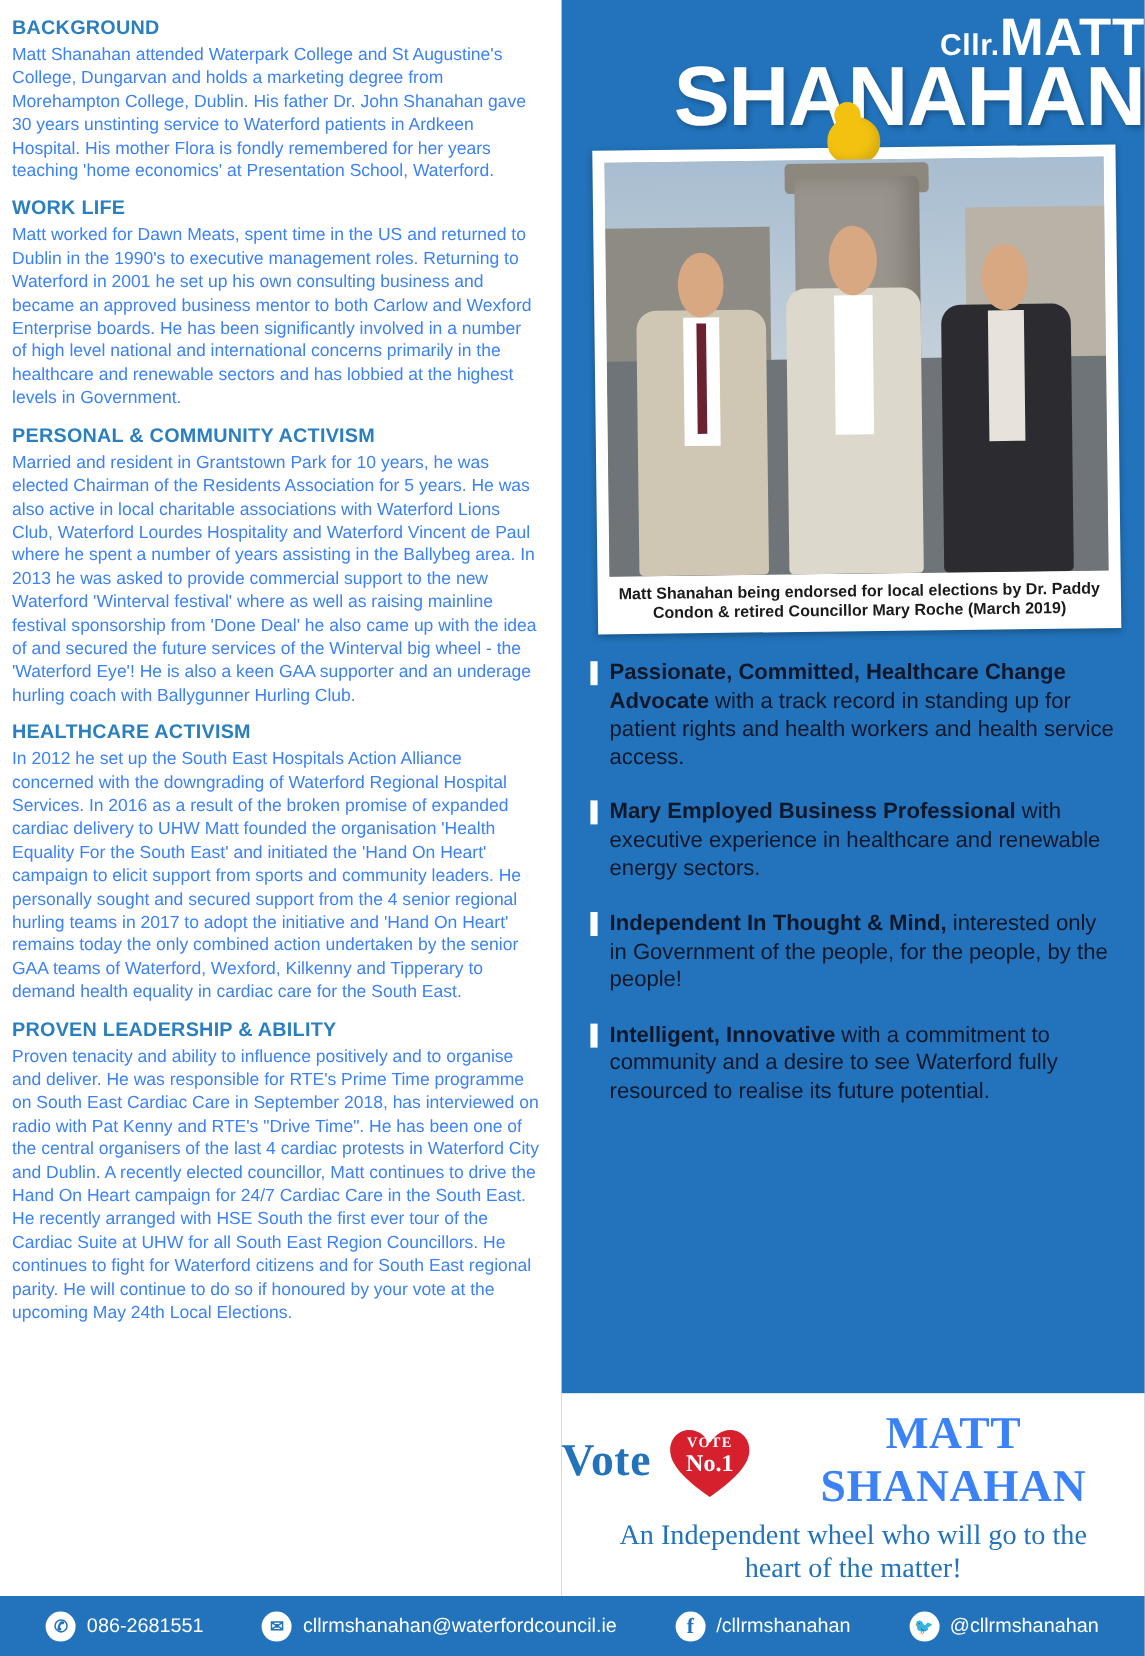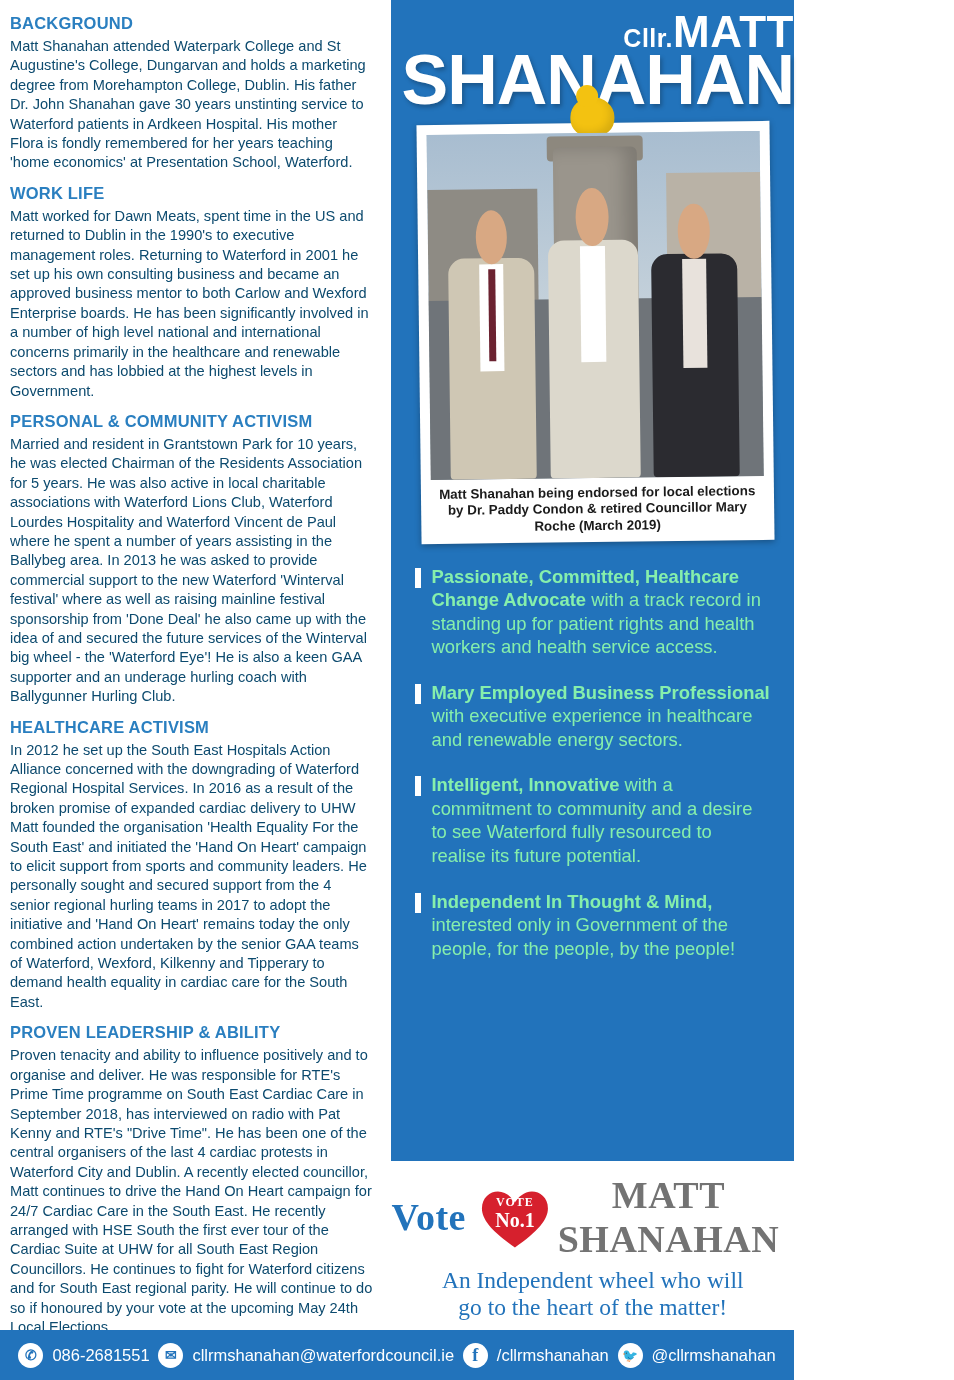--- a/index.html
+++ b/index.html
@@ -8,21 +8,21 @@
     background: #ffffff;
   }
   body {
     width: 954px;
     height: 1380px;
     font-family: "Liberation Sans", sans-serif;
     overflow: hidden;
     position: relative;
   }
   .page {
-    width: 794px;
+    width: 954px;
     height: 1380px;
     position: relative;
     background: #ffffff;
     display: flex;
     flex-direction: column;
   }
   .body-area {
     display: flex;
     flex-direction: row;
     height: 1330px;
@@ -43,21 +43,21 @@
     letter-spacing: 0.2px;
     color: #2a7fc0;
     margin: 0 0 4px 0;
     font-weight: bold;
     text-transform: uppercase;
   }
   .section p {
     margin: 0;
     font-size: 14.6px;
     line-height: 1.33;
-    color: #0c4a6e;
+    color: #3b82f6;
     text-align: left;
   }
   
   .right-col {
     width: 486px;
     background: #2273bb;
     position: relative;
     box-sizing: border-box;
     display: flex;
     flex-direction: column;
@@ -154,21 +154,21 @@
     width: 6px;
     min-width: 6px;
     background: #ffffff;
     margin-top: 3px;
     height: 20px;
   }
   .bullet p {
     margin: 0;
     font-size: 18.4px;
     line-height: 1.28;
-    color: #86efac;
+    color: #0f172a;
   }
   .bullet p b { font-weight: bold; }
   
   .vote-strip {
     background: #ffffff;
     padding: 12px 0 8px 0;
     text-align: center;
     margin-top: auto;
     font-family: Liberation Serif, serif;
   }
@@ -203,21 +203,21 @@
     text-align: center;
     color: #ffffff;
     font-weight: bold;
     line-height: 1.0;
   }
   .heart .h-vote { font-size: 12px; letter-spacing: 1px; display:block; }
   .heart .h-no { font-size: 20px; display:block; margin-top:2px; }
   .vote-name {
     font-size: 38px;
     font-weight: bold;
-    color: #737373;
+    color: #3b82f6;
     letter-spacing: 0.5px;
   }
   .vote-sub {
     font-size: 23.5px;
     color: #2273bb;
     line-height: 1.18;
     margin-top: 6px;
     padding: 0 40px;
   }
   
@@ -320,26 +320,26 @@
           <p><b>Passionate, Committed, Healthcare Change Advocate</b><span> with a track record in standing up for patient rights and health workers and health service access.</span></p>
         </div>
 
         <div class="bullet">
           <div class="bar"></div>
           <p><b>Mary Employed Business Professional</b><span> with executive experience in healthcare and renewable energy sectors.</span></p>
         </div>
 
         <div class="bullet">
           <div class="bar"></div>
-          <p><b>Intelligent, Innovative</b><span> with a commitment to community and a desire to see Waterford fully resourced to realise its future potential.</span></p>
+          <p><b>Independent In Thought &amp; Mind,</b><span> interested only in Government of the people, for the people, by the people!</span></p>
         </div>
 
         <div class="bullet">
           <div class="bar"></div>
-          <p><b>Independent In Thought &amp; Mind,</b><span> interested only in Government of the people, for the people, by the people!</span></p>
+          <p><b>Intelligent, Innovative</b><span> with a commitment to community and a desire to see Waterford fully resourced to realise its future potential.</span></p>
         </div>
 
       </div>
 
       <div class="vote-strip">
         <div class="vote-row">
           <span class="vote-word">Vote</span>
           <span class="heart">
             <span class="h-shape"></span>
             <span class="h-text">

